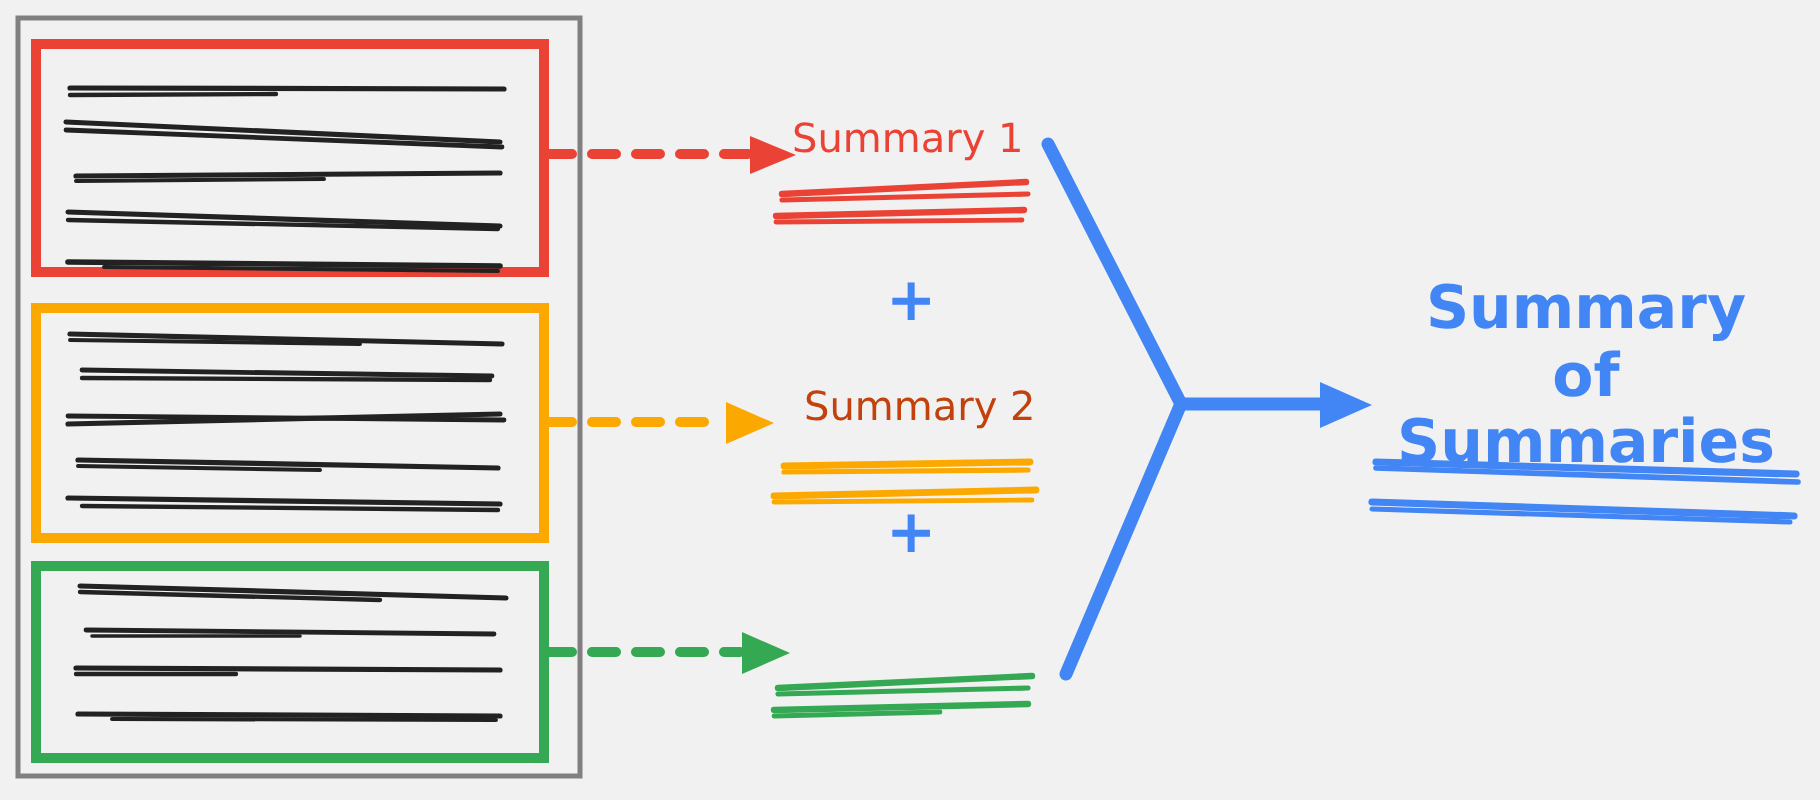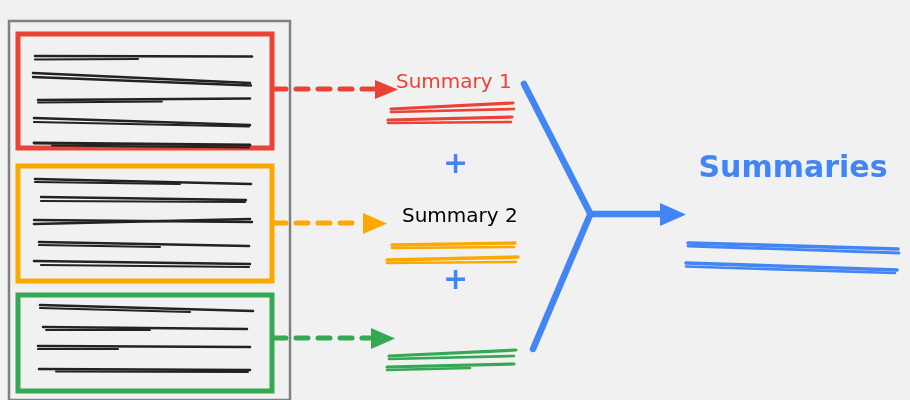--- a/index.html
+++ b/index.html
@@ -9,21 +9,21 @@
   }
   body {
     width: 910px;
     height: 400px;
     overflow: hidden;
     font-family: "DejaVu Sans", sans-serif;
     position: relative;
   }
   #stage {
     position: absolute;
-    left: 0; top: 12px;
+    left: 0; top: 0;
     width: 910px;
     height: 308px;
     background: #f1f1f1;
   }
   #stage svg {
     position: absolute;
     left: 0; top: 0;
     width: 910px;
     height: 400px;
   }
@@ -153,24 +153,25 @@
       <path d="M688 231 L898 237" stroke-width="3.6"></path>
       <path d="M688 234 L899 241" stroke-width="2.8"></path>
       <path d="M686 251 L897 258" stroke-width="3.6"></path>
       <path d="M686 254.5 L895 261" stroke-width="2.6"></path>
     </g>
 
   </svg>
 
   <div class="label summary-label" style="left:396px; top:57px; color:#EA4335;">Summary 1</div>
 
-  <div class="label summary-label" style="left:402px; top:191px; color:#000000;">Summary 2</div>
+  <div class="label summary-label" style="left:402px; top:191px; color:#c2410c;">Summary 2</div>
 
 
   <div class="plus" style="left:443px; top:136px; color:#4285F4;">+</div>
 
   <div class="plus" style="left:443px; top:252px; color:#4285F4;">+</div>
 
   <div class="label final-label" style="left:693px; top:138px; width:200px; color:#4285F4;">
+    <div>Summary of</div>
     <div>Summaries</div>
   </div>
 
 </div>
 
 </body></html>

